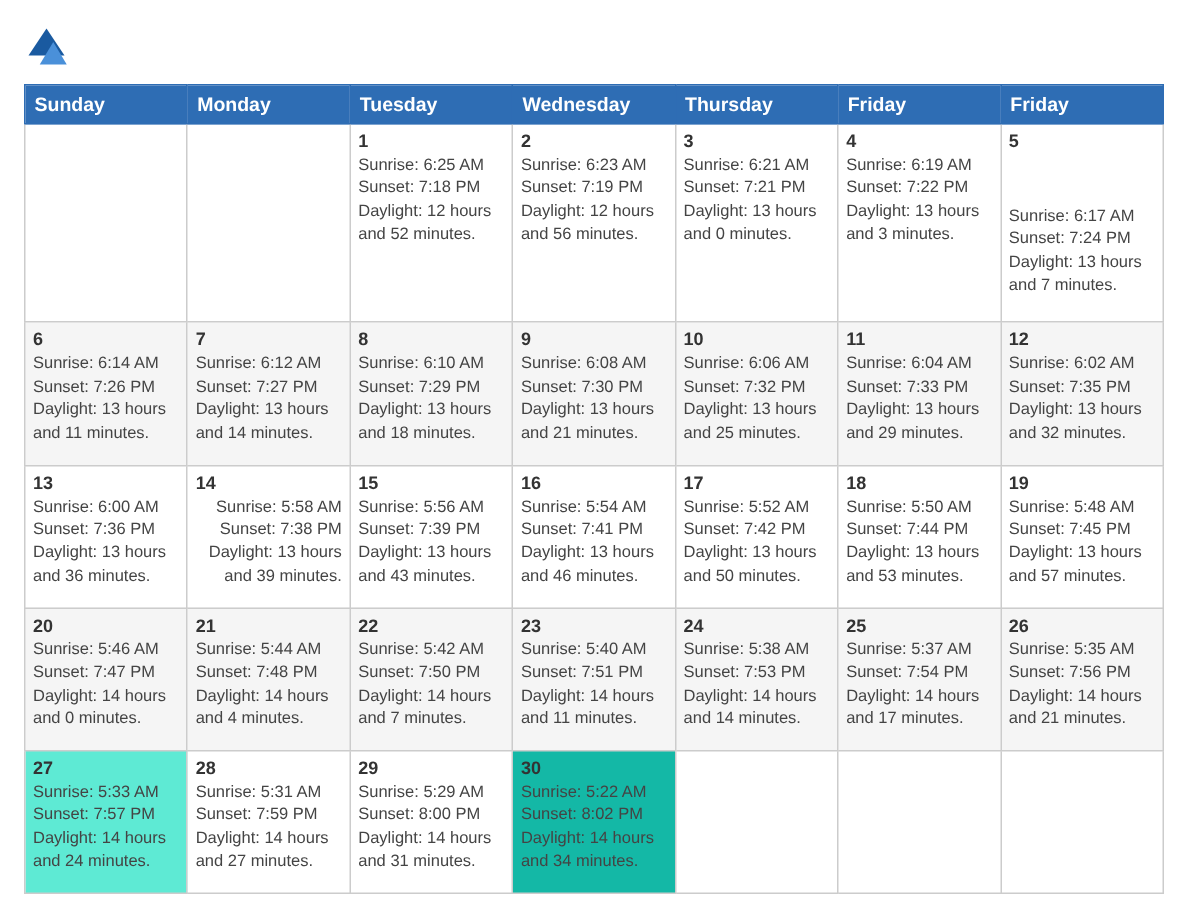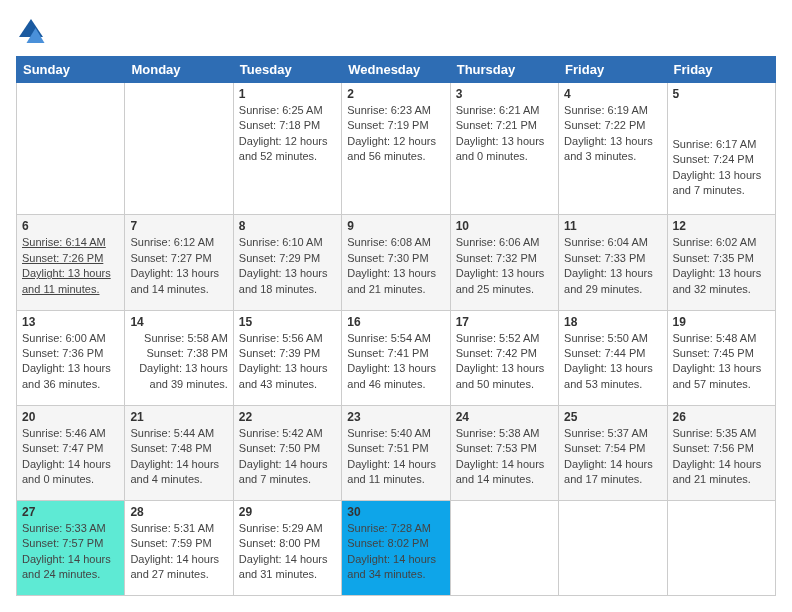--- a/index.html
+++ b/index.html
@@ -167,21 +167,21 @@
             <div class="day-number">5</div>
             <div class="day-info" style="white-space: pre-line; margin-top: 36px;">Sunrise: 6:17 AM
 Sunset: 7:24 PM
 Daylight: 13 hours
 and 7 minutes.</div>
           </td>
         </tr>
         <tr>
           <td style="background: rgb(245, 245, 245);">
             <div class="day-number">6</div>
-            <div class="day-info" style="white-space: pre-line; text-decoration: underline;">Sunrise: 6:14 AM
+            <div class="day-info" style="white-space: pre-line;">Sunrise: 6:14 AM
 Sunset: 7:26 PM
 Daylight: 13 hours
 and 11 minutes.</div>
           </td>
           <td style="background: rgb(245, 245, 245);">
             <div class="day-number">7</div>
             <div class="day-info" style="white-space: pre-line;">Sunrise: 6:12 AM
 Sunset: 7:27 PM
 Daylight: 13 hours
 and 14 minutes.</div>
@@ -339,23 +339,23 @@
 Daylight: 14 hours
 and 27 minutes.</div>
           </td>
           <td style="background: rgb(255, 255, 255);">
             <div class="day-number">29</div>
             <div class="day-info" style="white-space: pre-line;">Sunrise: 5:29 AM
 Sunset: 8:00 PM
 Daylight: 14 hours
 and 31 minutes.</div>
           </td>
-          <td style="background: #0ea5e9;">
+          <td style="background: #14b8a6;">
             <div class="day-number">30</div>
-            <div class="day-info" style="white-space: pre-line;">Sunrise: 7:28 AM
+            <div class="day-info" style="white-space: pre-line;">Sunrise: 5:22 AM
 Sunset: 8:02 PM
 Daylight: 14 hours
 and 34 minutes.</div>
           </td>
           <td class="empty-cell"></td>
           <td class="empty-cell"></td>
           <td class="empty-cell"></td>
         </tr>
       </tbody>
   </table>

